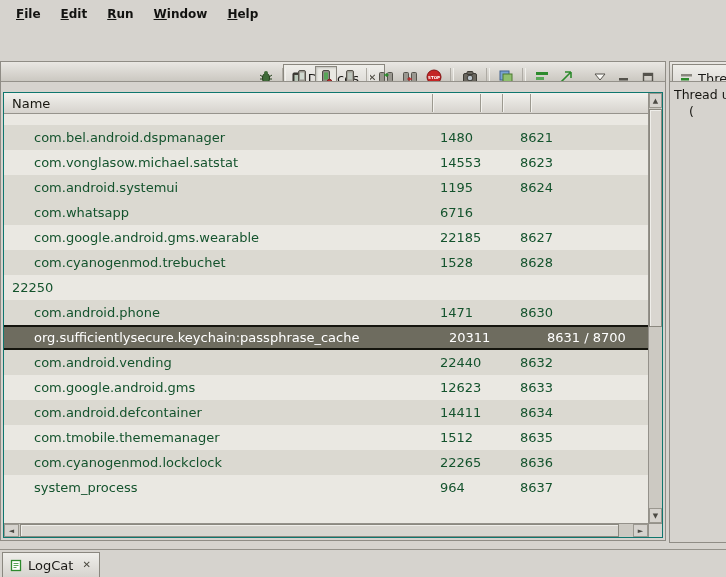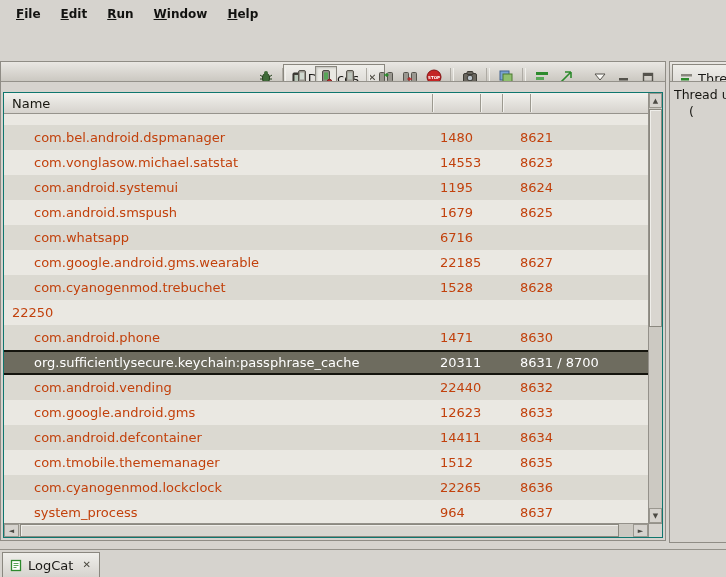--- a/index.html
+++ b/index.html
@@ -75,27 +75,27 @@
     font-size:13px;color:#17160f;display:flex;align-items:center;
   }
   .thead .hname{padding-left:8px;}
   .hsep{position:absolute;top:1px;bottom:1px;width:1px;background:#9c998f;}
   .hsep::after{content:"";position:absolute;left:1px;top:0;bottom:0;width:1px;background:#f3f2ee;}
   .rows{
     position:absolute;left:0;right:14px;top:21px;bottom:14px;background:#eae8e2;overflow:hidden;
   }
   .rowfill{height:11px;background:#eae8e2;}
   .row{
-    height:25px;display:flex;align-items:center;font-size:13px;color:#c2410c;box-sizing:border-box;
+    height:25px;display:flex;align-items:center;font-size:13px;color:#14532d;box-sizing:border-box;
   }
   .row.odd{background:#dbd9d1;}
   .row.even{background:#eae8e2;}
   .row.selected{
     background:#6e6c5f;color:#ffffff;
-    border-top:2px solid #15150e;border-bottom:2px solid #15150e;
+    border-top:2px solid #15150e;border-bottom:2px solid #15150e;gap:9px;
   }
   .c-name{width:428px;padding-left:30px;box-sizing:border-box;overflow:hidden;white-space:nowrap;}
   .c-pid{width:48px;padding-left:8px;box-sizing:border-box;}
   .c-sp{width:22px;}
   .c-port{flex:1;padding-left:18px;box-sizing:border-box;white-space:nowrap;}
   
   .vscroll{
     position:absolute;right:0;top:0;bottom:14px;width:14px;background:#ccc9c2;
     border-left:1px solid #94918a;box-sizing:border-box;
   }
@@ -292,26 +292,20 @@
     <div class="c-name">com.vonglasow.michael.satstat</div>
     <div class="c-pid">14553</div>
     <div class="c-sp"></div>
     <div class="c-port">8623</div>
   </div>
           <div class="row odd">
     <div class="c-name">com.android.systemui</div>
     <div class="c-pid">1195</div>
     <div class="c-sp"></div>
     <div class="c-port">8624</div>
-  </div>
-          <div class="row even">
-    <div class="c-name">com.android.smspush</div>
-    <div class="c-pid">1679</div>
-    <div class="c-sp"></div>
-    <div class="c-port">8625</div>
   </div>
           <div class="row odd">
     <div class="c-name">com.whatsapp</div>
     <div class="c-pid">6716</div>
     <div class="c-sp"></div>
   </div>
           <div class="row even">
     <div class="c-name">com.google.android.gms.wearable</div>
     <div class="c-pid">22185</div>
     <div class="c-sp"></div>

